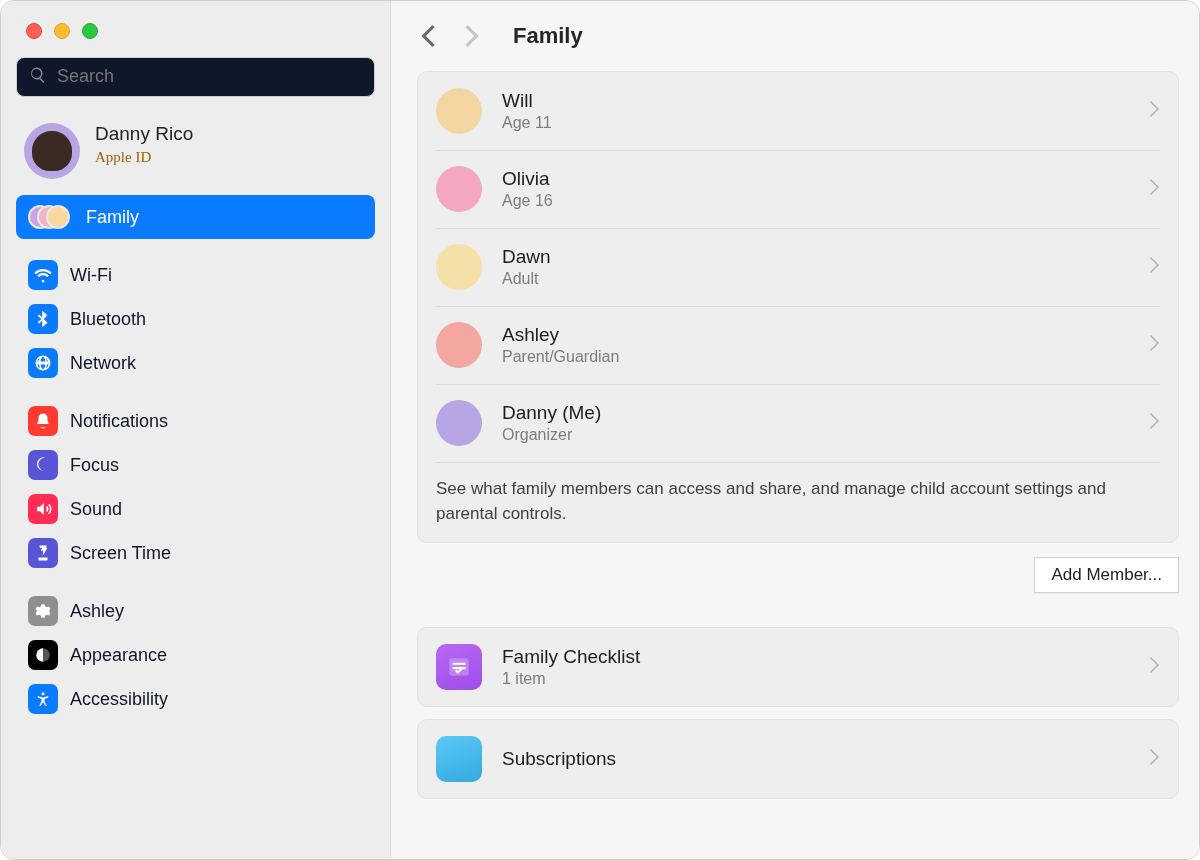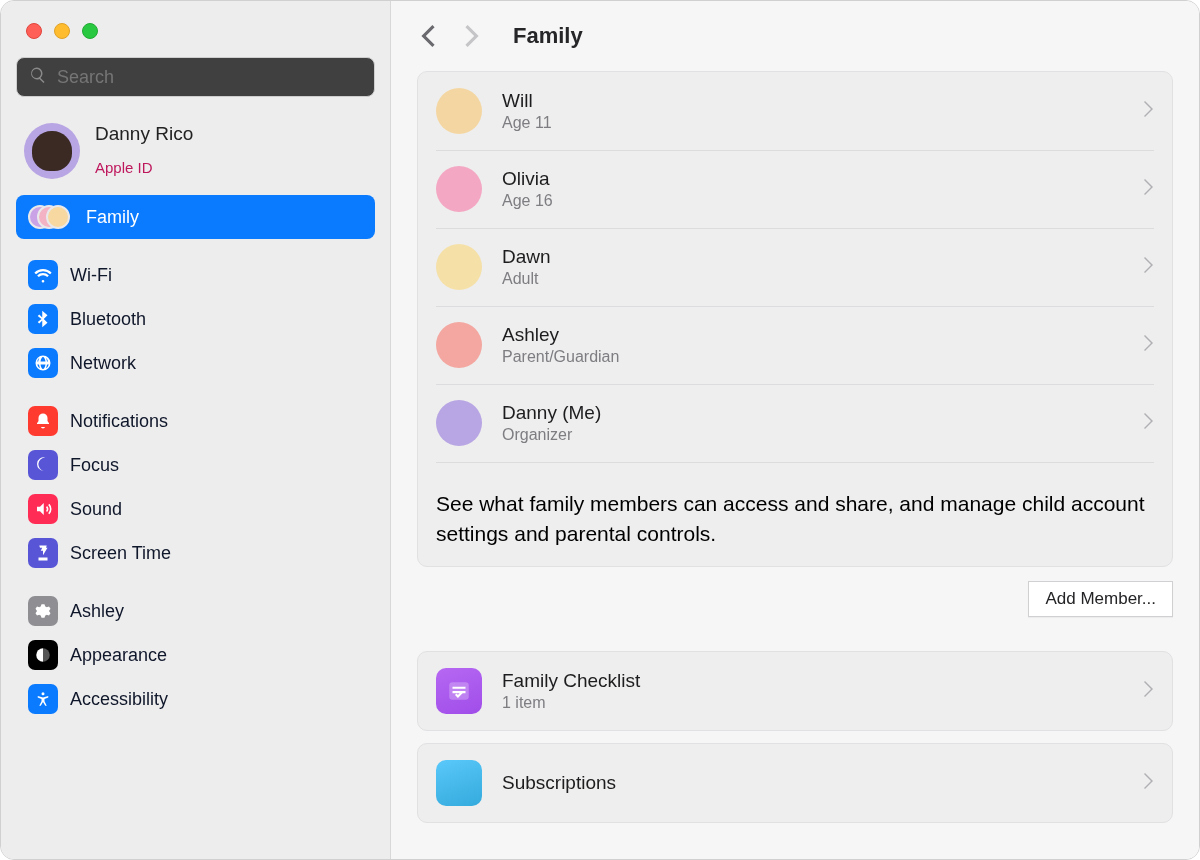--- a/index.html
+++ b/index.html
@@ -8,29 +8,29 @@
 
   
   .sidebar { width: 390px; background: #eeedee; border-right: 1px solid #d8d8d8; display: flex; flex-direction: column; padding: 0 15px 0 15px; }
   .traffic { display: flex; gap: 12px; padding: 22px 10px 18px 10px; }
   .traffic .dot { width: 16px; height: 16px; border-radius: 50%; }
   .dot.red { background: #ff5f57; border: 1px solid #e1453d; }
   .dot.yellow { background: #febc2e; border: 1px solid #e0a126; }
   .dot.green { background: #28c840; border: 1px solid #22aa35; }
 
   .search-wrap { margin: 0 0 18px 0; }
-  .search { display: flex; align-items: center; background: #404040; border: 1px solid #cfcece; border-radius: 8px; padding: 8px 12px; }
+  .search { display: flex; align-items: flex-start; background: #0f172a; border: 1px solid #cfcece; border-radius: 8px; padding: 8px 12px; }
   .search svg { width: 18px; height: 18px; fill: #8a8a8a; margin-right: 10px; flex: none; }
   .search input { background: transparent; border: none; outline: none; font-size: 18px; color: #8a8a8a; width: 100%; }
 
   .account-row { display: flex; align-items: flex-start; gap: 15px; padding: 8px 8px 16px 8px; cursor: pointer; }
   .avatar { width: 56px; height: 56px; border-radius: 50%; display: flex; align-items: center; justify-content: center; flex: none; position: relative; overflow: hidden; }
   .avatar .face { width: 70%; height: 70%; border-radius: 50% 50% 45% 45%; background: rgba(0,0,0,0.15); position: relative; }
   .acct-text .name { font-size: 19px; color: #222; }
-  .acct-text .sub { font-size: 15px; color: #be185d; margin-top: 14px; }
+  .acct-text .sub { font-size: 15px; color: #a16207; margin-top: 4px; font-family: Liberation Serif, serif; }
 
   .sb-list { display: flex; flex-direction: column; }
   .sb-sep { height: 14px; }
   .sb-item { display: flex; align-items: center; gap: 12px; padding: 7px 12px; border-radius: 8px; font-size: 18px; color: #0f172a; cursor: pointer; }
   .sb-item.selected { background: #0a7bff; color: #fff; }
   .sb-item.selected .sb-icon { filter: none; }
   .sb-icon { width: 30px; height: 30px; border-radius: 7px; display: flex; align-items: center; justify-content: center; flex: none; }
   .sb-icon svg { width: 18px; height: 18px; fill: #fff; }
 
   .ic-family { background: transparent; width: 46px; height: 30px; position: relative; }
@@ -53,34 +53,34 @@
 
   
   .main { flex: 1; background: #f6f6f7; display: flex; flex-direction: column; }
   .header { display: flex; align-items: center; gap: 22px; padding: 22px 26px 16px 26px; }
   .nav-btn { width: 22px; height: 22px; display: flex; align-items: center; justify-content: center; cursor: pointer; }
   .nav-btn svg { width: 14px; height: 22px; }
   .nav-btn.back svg { fill: #6a6a6e; }
   .nav-btn.fwd svg { fill: #c5c5c8; }
   .header-title { font-size: 22px; font-weight: 700; color: #262629; margin-left: 8px; }
 
-  .content { padding: 6px 26px 20px 26px; overflow: hidden; }
+  .content { padding: 6px 20px 20px 26px; overflow: hidden; }
   .card { background: #eeeeee; border: 1px solid #e1e1e3; border-radius: 10px; }
 
   .member-row { display: flex; align-items: center; gap: 20px; padding: 16px 18px; cursor: pointer; position: relative; }
   .member-row + .member-row::before { content: ""; position: absolute; left: 18px; right: 18px; top: 0; height: 1px; background: #dcdcde; }
   .mem-avatar { width: 46px; height: 46px; border-radius: 50%; display: flex; align-items: center; justify-content: center; flex: none; overflow: hidden; position: relative; }
   .mem-text { flex: 1; }
   .mem-name { font-size: 19px; color: #1d1d1f; font-weight: 500; }
   .mem-sub { font-size: 16px; color: #7d7d82; margin-top: 2px; }
   .chev { width: 10px; flex: none; }
   .chev svg { width: 10px; height: 16px; fill: #b0b0b4; }
 
   .footer-note-wrap { border-top: 1px solid #dcdcde; margin: 0 18px; padding: 14px 0 16px 0; }
-  .footer-note { font-size: 21px; color: #000000; line-height: 1.45; margin-top: 12px; }
+  .footer-note { font-size: 17px; color: #404040; line-height: 1.45; }
 
   .btn-row { display: flex; justify-content: flex-end; margin-top: 14px; }
   .btn { background: #fff; border: 1px solid #d0d0d2; border-radius: 0; padding: 7px 16px; font-size: 17px; color: #242427; cursor: pointer; box-shadow: 0 1px 1px rgba(0,0,0,0.04); }
 
   .card2 { margin-top: 34px; }
   .cl-row { display: flex; align-items: center; gap: 20px; padding: 16px 18px; cursor: pointer; }
   .cl-icon { width: 46px; height: 46px; border-radius: 10px; background: linear-gradient(160deg, #b668f2, #a04de9); display: flex; align-items: center; justify-content: center; flex: none; }
   .cl-icon svg { width: 26px; height: 26px; fill: #fff; }
 
   .card3 { margin-top: 12px; }

